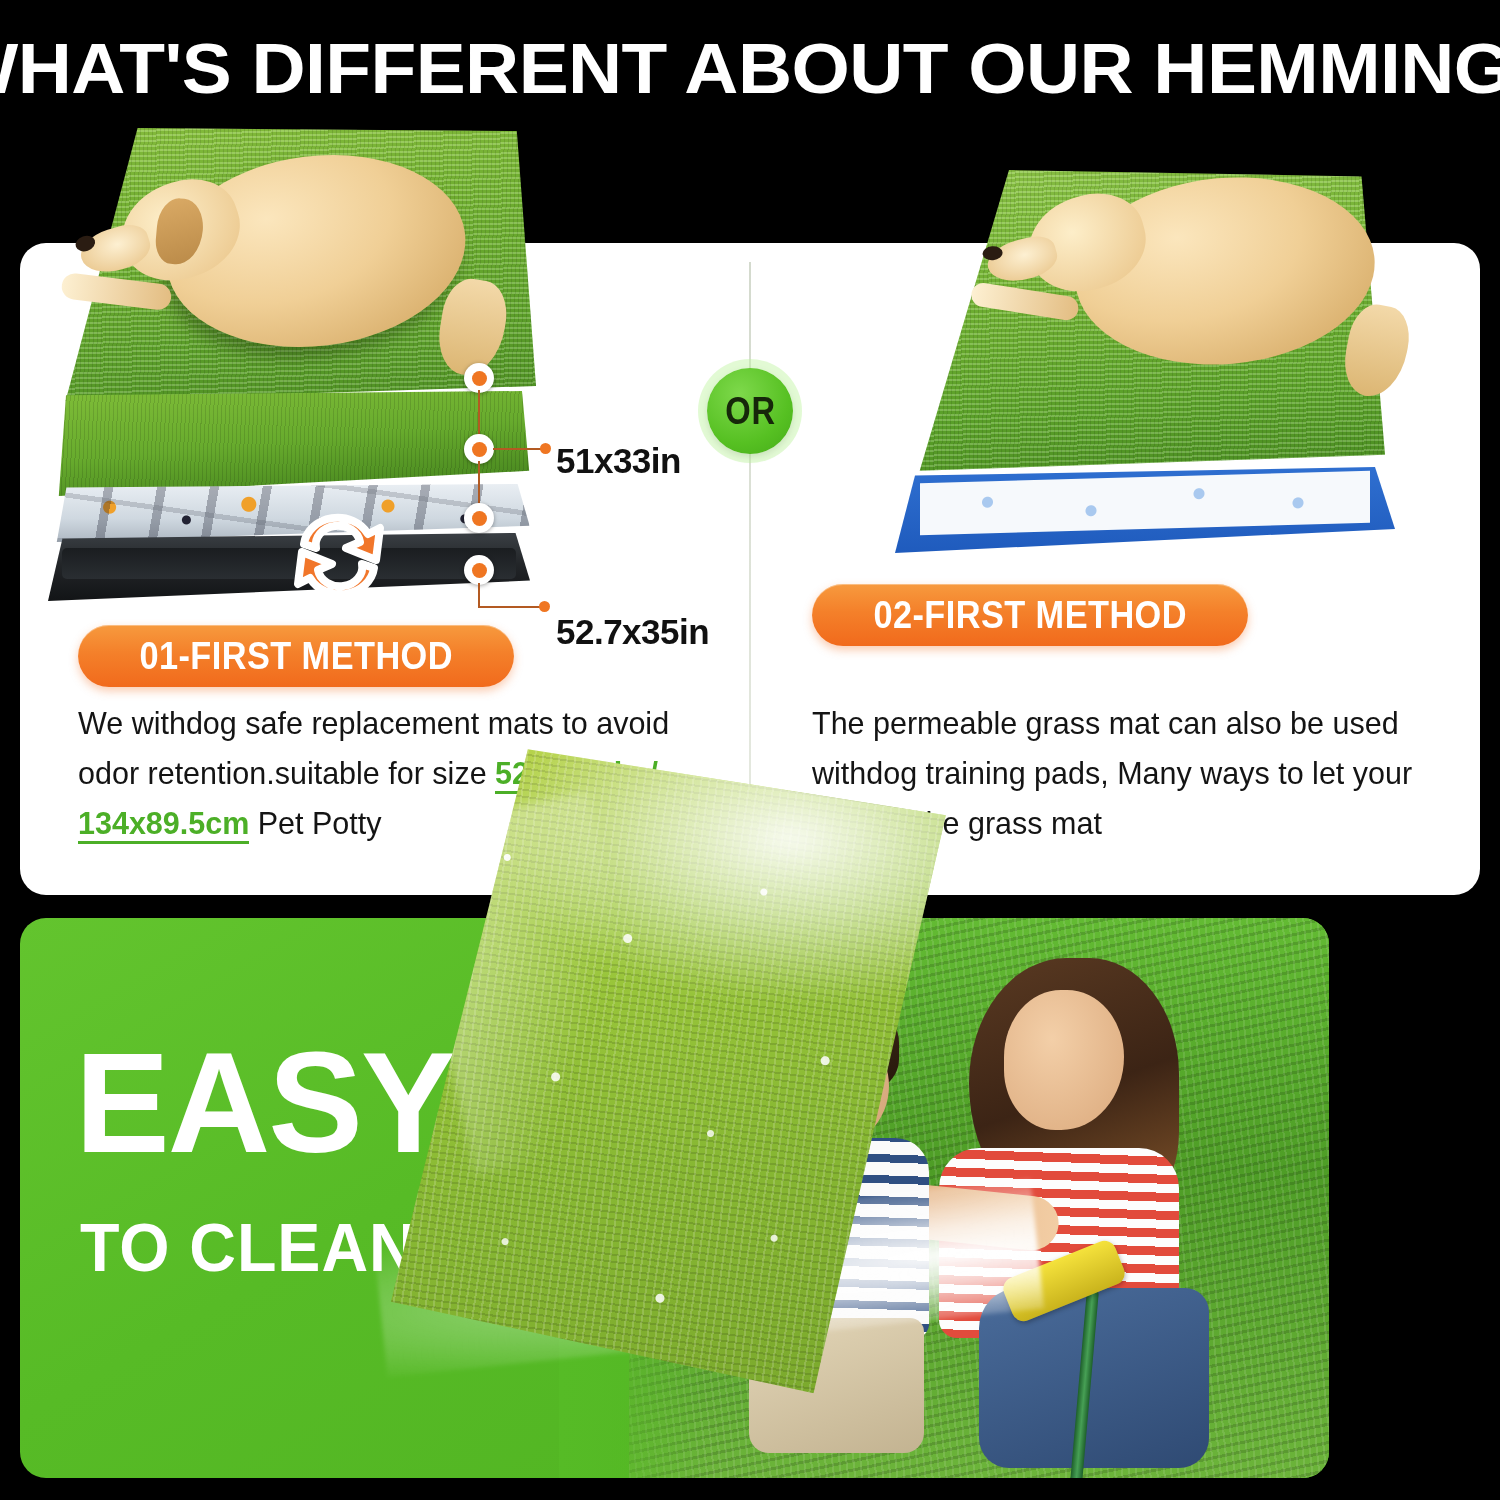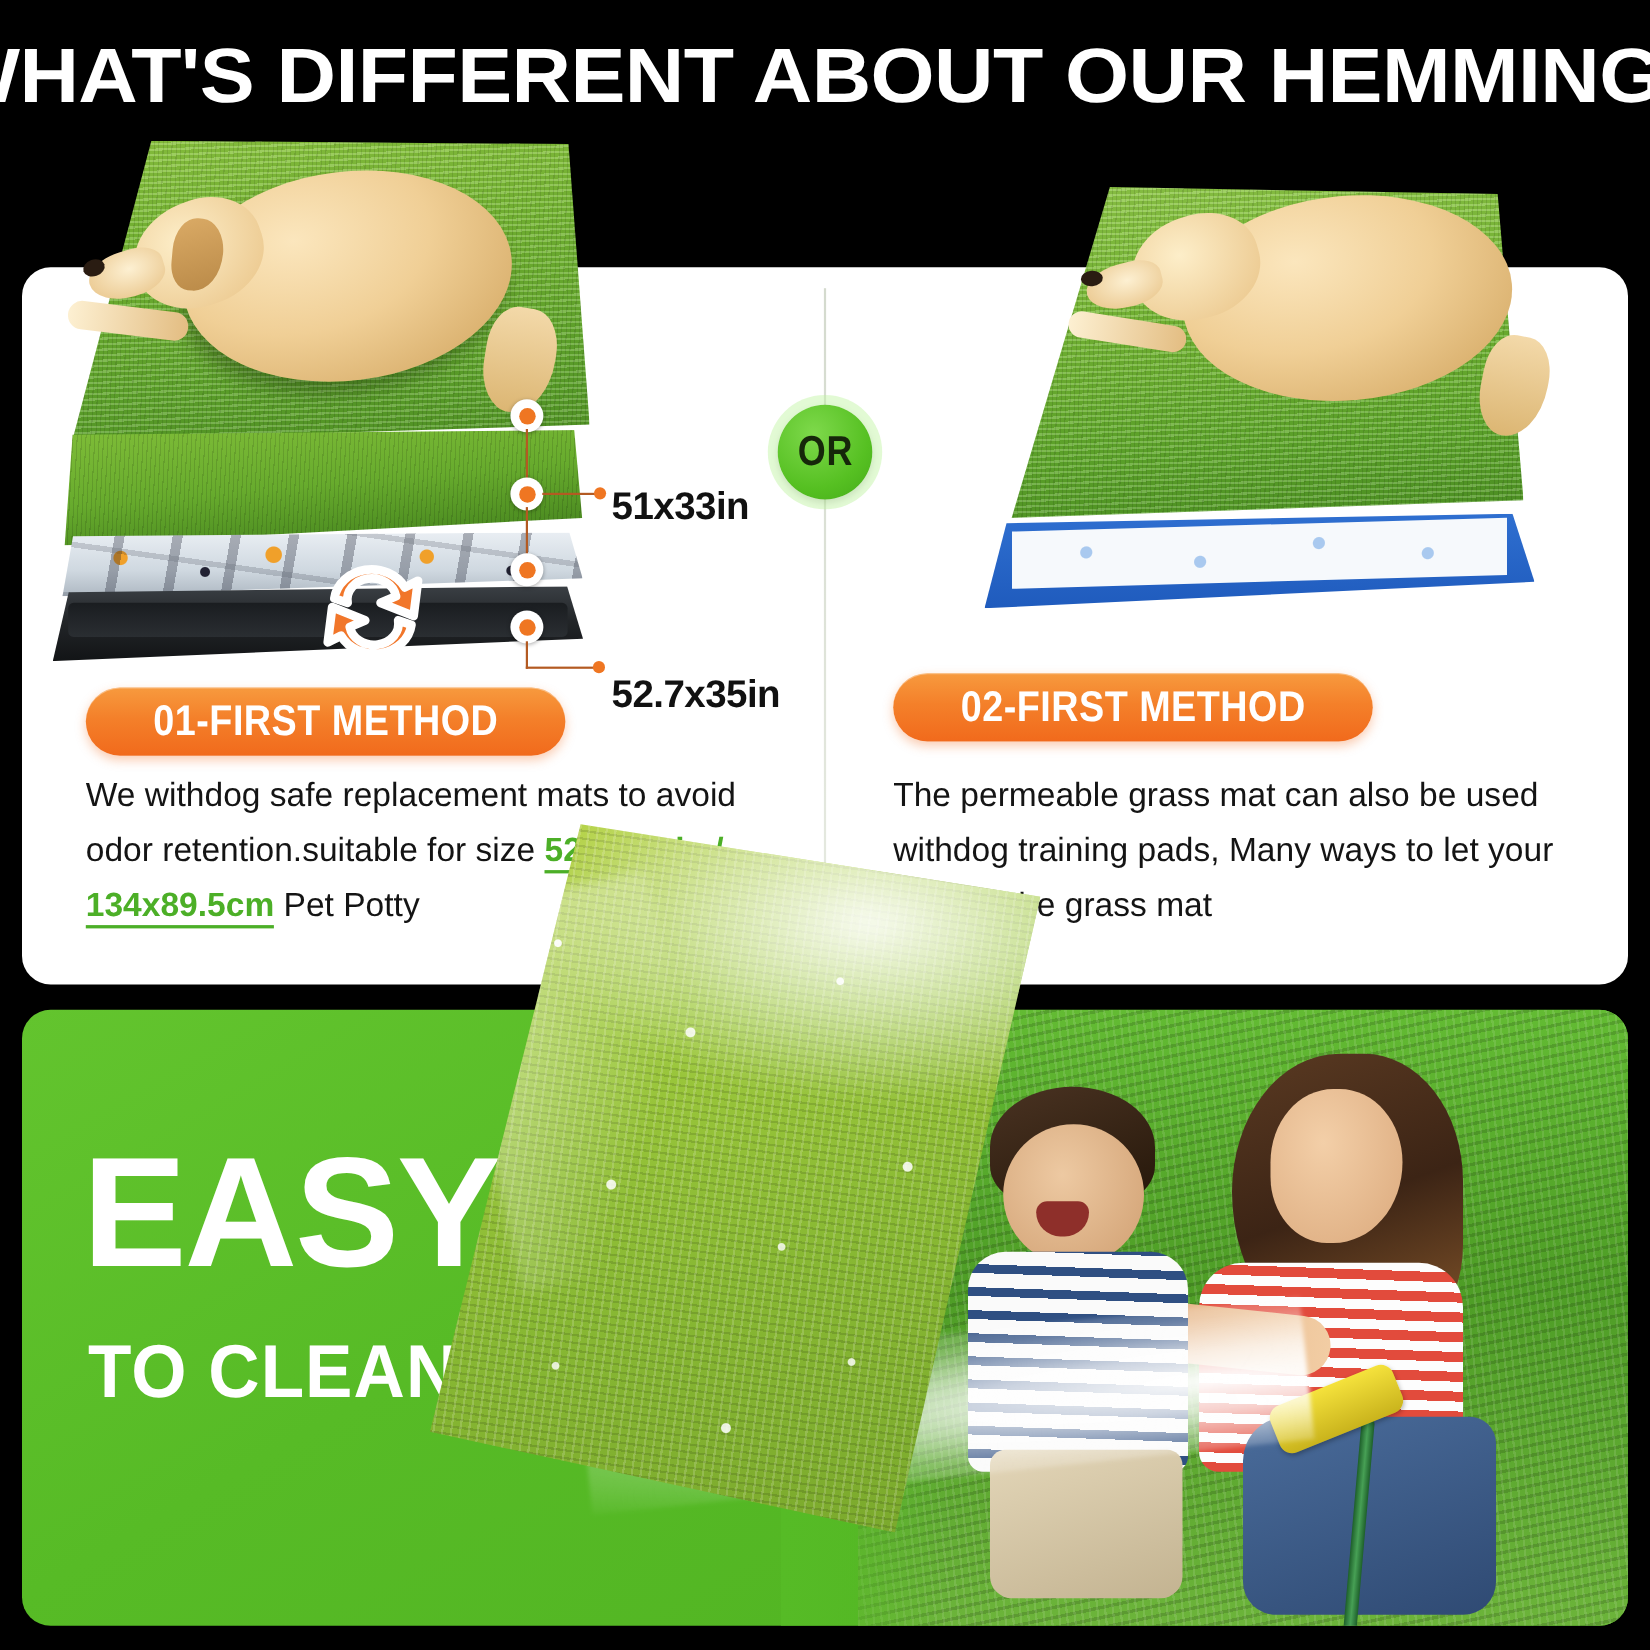--- a/index.html
+++ b/index.html
@@ -216,21 +216,21 @@
     transform:scaleX(.88); letter-spacing:.5px; white-space:nowrap;
     font-family:"Liberation Sans", sans-serif;
   }
 
   .body-copy{ position:absolute; color:#141414; font-size:30.5px; line-height:50px;
     width:600px; font-family:"Liberation Sans", sans-serif; }
   .hl{ color:#4caf27; font-weight:bold; border-bottom:3px solid #4caf27; padding-bottom:1px; }
 
   
   .green-card{
-    position:absolute; left:20px; top:918px; width:1460px; height:560px;
+    position:absolute; left:20px; top:918px; width:1309px; height:560px;
     background:linear-gradient(150deg,#63c42e 0%, #57bb26 38%, #4fb121 100%);
     border-radius:26px; overflow:hidden;
     box-shadow:0 2px 10px rgba(0,0,0,.3);
   }
   .easy{
     position:absolute; left:55px; top:120px;
     color:#fff; font-weight:bold; font-size:142px; line-height:.92;
     letter-spacing:-2px; font-family:"Liberation Sans", sans-serif;
   }
   .toclean{
@@ -401,21 +401,21 @@
   <div class="nose"></div>
   <div class="paw"></div>
   <div class="tail"></div>
 </div>
 
 <div class="method-badge" style="left:78px; top:625px;">
   <span>01-FIRST METHOD</span>
 </div>
 <div class="body-copy" style="left:78px; top:698px; width:600px;"><span>We withdog safe replacement mats to avoid odor retention.suitable for size </span><span class="hl">52.7x35 in / 134x89.5cm</span><span> Pet Potty</span></div>
 
-<div class="method-badge" style="left:812px; top:612px;text-align:center;">
+<div class="method-badge" style="left:812px; top:584px;text-align:center;">
   <span>02-FIRST METHOD</span>
 </div>
 <div class="body-copy" style="left:812px; top:698px; width:630px;">The permeable grass mat can also be used withdog training pads,  Many ways to let your pet like the grass mat</div>
 
 <div class="green-card">
 
   <div class="lawn">
     <div class="woman">
       <div class="w-hair"></div>
       <div class="w-face"></div>

